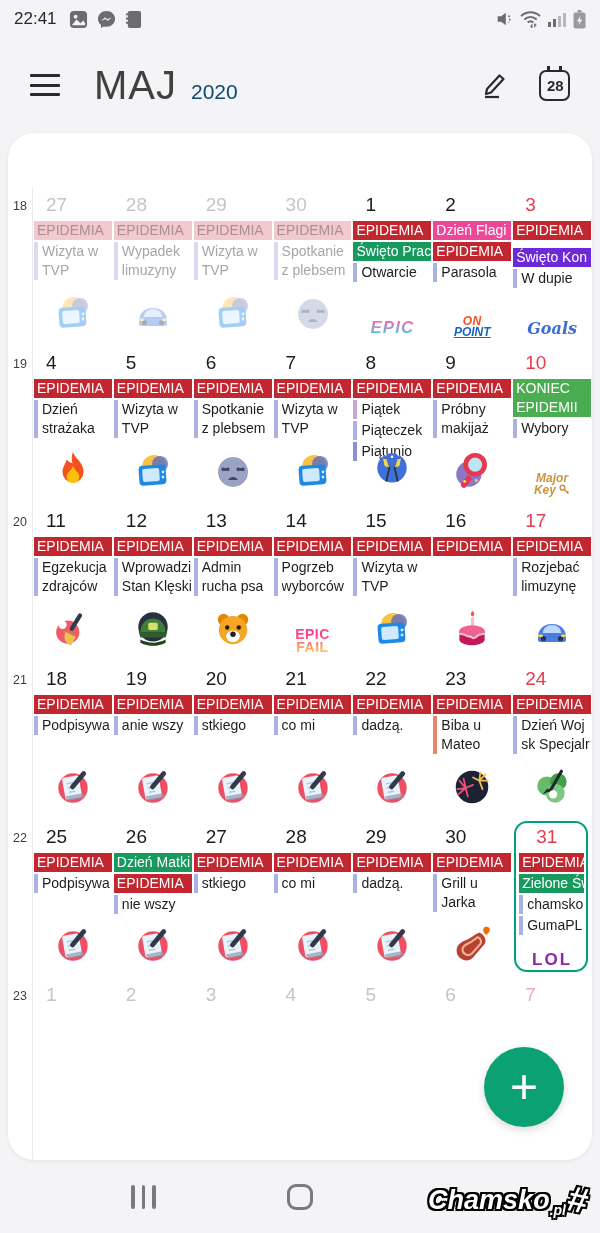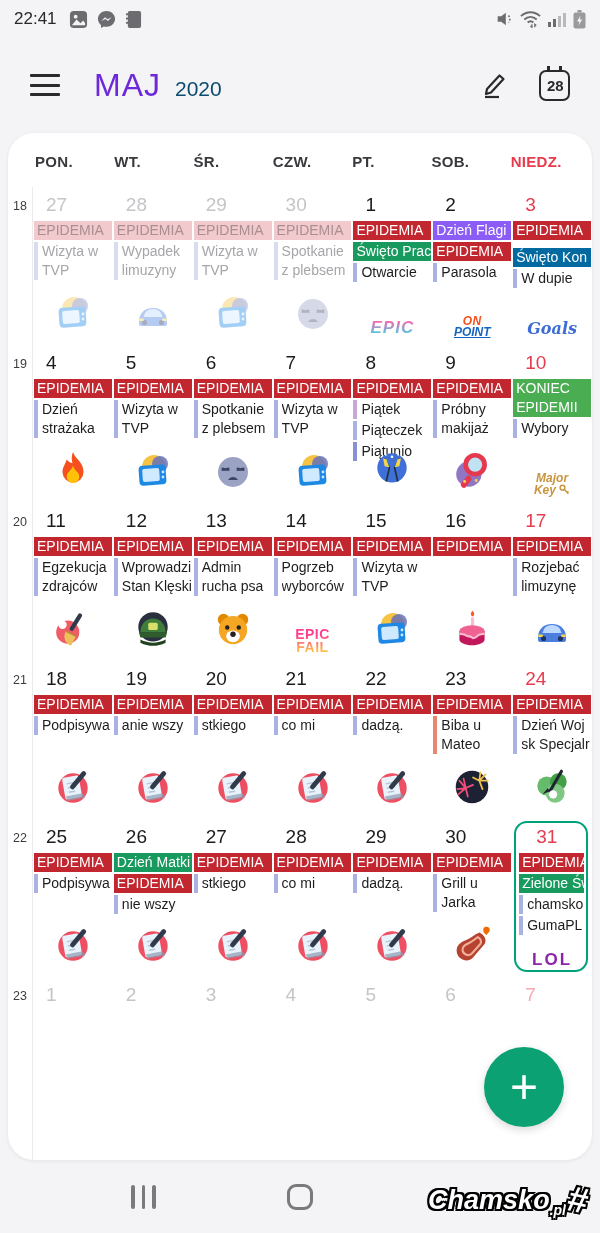--- a/index.html
+++ b/index.html
@@ -11,21 +11,21 @@
   .sb-left{display:flex;align-items:center;gap:9px;}
   .sb-time{font-size:17px;color:#29292c;margin-right:3px;}
   .sb-right{display:flex;align-items:center;gap:7px;}
   .sb-ic{display:inline-flex;}
 
   
   .app-header{position:absolute;top:38px;left:0;right:0;height:94px;display:flex;align-items:center;padding:0 30px;box-sizing:border-box;}
   .hamburger{width:30px;height:22px;display:flex;flex-direction:column;justify-content:space-between;background:none;border:none;padding:0;cursor:pointer;}
   .hamburger span{display:block;height:3px;background:#2a2a2e;border-radius:1px;}
   .title-wrap{display:flex;align-items:baseline;margin-left:34px;}
-  .title-month{font-size:32px;color:#6d28d9;letter-spacing:1px;}
+  .title-month{font-size:40px;color:#404040;letter-spacing:1px;}
   .title-year{font-size:21px;color:#0c4a6e;margin-left:14px;}
   .hdr-spacer{flex:1;}
   .hdr-btn{background:none;border:none;padding:0;cursor:pointer;display:flex;align-items:center;justify-content:center;}
   .edit-btn{margin-right:28px;}
   .today-btn{width:31px;height:31px;border:2.5px solid #2a2a2e;border-radius:7px;position:relative;font-size:15px;font-weight:bold;color:#2a2a2e;background:#f4f4f6;}
   .today-btn::before,.today-btn::after{content:'';position:absolute;top:-6px;width:3px;height:6px;background:#2a2a2e;}
   .today-btn::before{left:6px;} .today-btn::after{right:6px;}
 
   
   .card{position:absolute;left:8px;right:8px;top:133px;height:1027px;background:#ffffff;border-radius:26px;box-shadow:0 1px 4px rgba(0,0,0,.07);overflow:hidden;}
@@ -154,29 +154,20 @@
     <button class="hdr-btn edit-btn">
         <span><svg width="32" height="32" viewBox="0 0 32 32">
             <path d="M8 21L20.5 7.5l4 3.5L12 24.5 7 26z" fill="none" stroke="#2a2a2e" stroke-width="2.2" stroke-linejoin="round"></path>
             <path d="M6 29h14" stroke="#2a2a2e" stroke-width="2.2"></path>
           </svg></span>
       </button>
     <button class="today-btn"><span>28</span></button>
   </div>
 
   <div class="card">
-    <div class="weekday-row" id="weekdayRow">
-        <span class="weekday">PON.</span>
-        <span class="weekday">WT.</span>
-        <span class="weekday">ŚR.</span>
-        <span class="weekday">CZW.</span>
-        <span class="weekday">PT.</span>
-        <span class="weekday">SOB.</span>
-        <span class="weekday sunday">NIEDZ.</span>
-      </div>
     <div class="grid" id="grid">
         <div class="week-row">
           <div class="wk">18</div>
           <div class="cells">
             <div class="cell">
               <span class="day-num muted">27</span>
               <div class="ev chip fadedchip" style="background: rgb(242, 202, 206);">
                 <div>EPIDEMIA</div>
               </div>
               <div class="ev bar mutedtext" style="border-left-color: rgb(217, 220, 240);">
@@ -254,42 +245,42 @@
               </div>
               <div class="ev bar" style="border-left-color: rgb(169, 178, 226);">
                 <div>Otwarcie</div>
               </div>
               <div class="sticker">
                 <div class="st-epic">EPIC</div>
               </div>
             </div>
             <div class="cell">
               <span class="day-num normal">2</span>
-              <div class="ev chip" style="background: #8b5cf6;">
+              <div class="ev chip" style="background: #ec4899;">
                 <div>Dzień Flagi</div>
               </div>
               <div class="ev chip" style="background: rgb(194, 38, 46);">
                 <div>EPIDEMIA</div>
               </div>
               <div class="ev bar" style="border-left-color: rgb(169, 178, 226);">
                 <div>Parasola</div>
               </div>
               <div class="sticker">
                 <div class="st-onpoint">
                   <div class="t">ON</div>
                   <div class="b">POINT</div>
                 </div>
               </div>
             </div>
             <div class="cell">
               <span class="day-num sunday">3</span>
               <div class="ev chip" style="background: rgb(194, 38, 46);">
                 <div>EPIDEMIA</div>
               </div>
-              <div class="ev chip" style="background: #0369a1; margin-top: 8px;">
+              <div class="ev chip" style="background: #6d28d9; margin-top: 8px;">
                 <div>Święto Kon</div>
               </div>
               <div class="ev bar" style="border-left-color: rgb(169, 178, 226);">
                 <div>W dupie</div>
               </div>
               <div class="sticker">
                 <div class="st-goals">Goals</div>
               </div>
             </div>
           </div>

